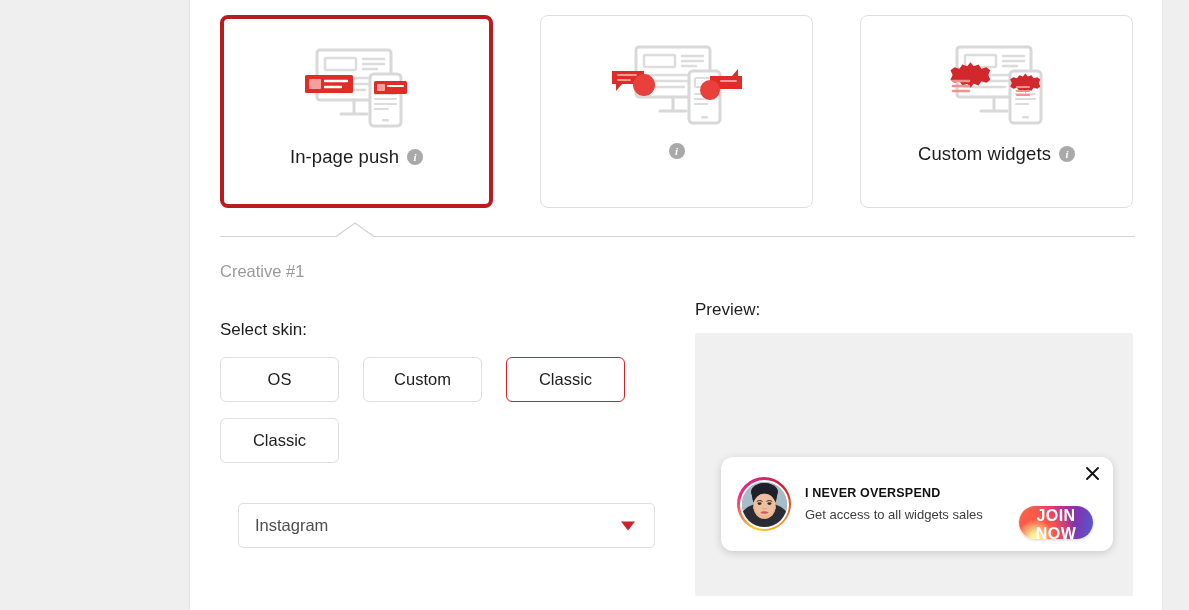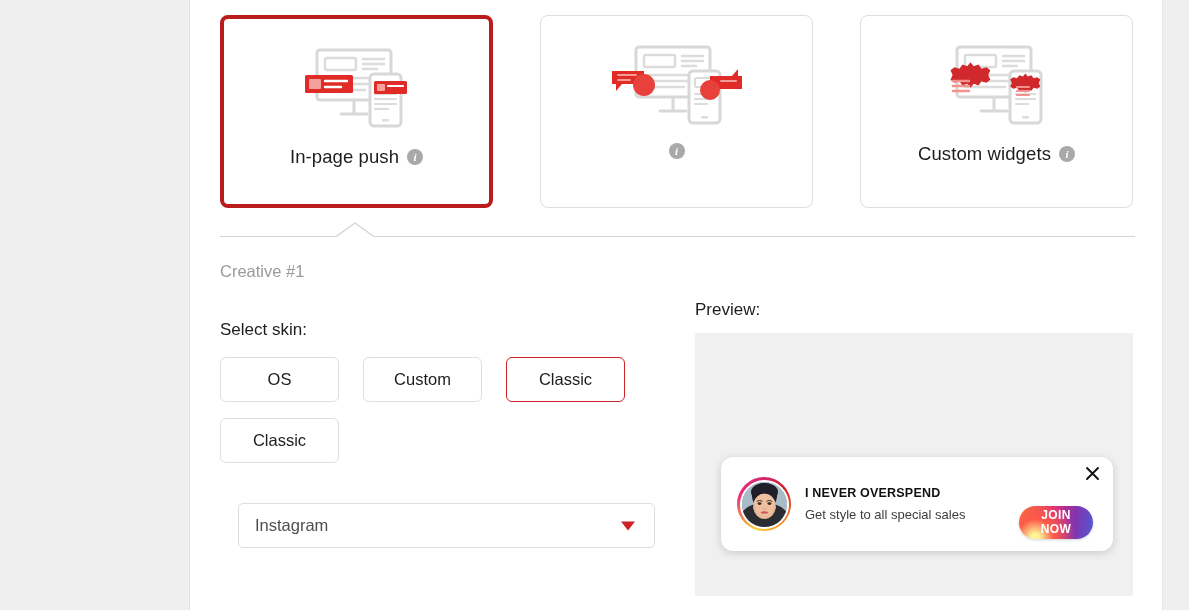--- a/index.html
+++ b/index.html
@@ -281,21 +281,21 @@
     margin-top: 4px;
     line-height: 1.35;
   }
   .cta {
     flex: 0 0 auto;
     width: 74px;
     height: 33px;
     border: none;
     border-radius: 17px;
     color: #fff;
-    font-size: 12px;
+    font-size: 16px;
     font-weight: bold;
     letter-spacing: .4px;
     cursor: pointer;
     background:
       radial-gradient(circle at 22% 96%, #fdf497 0%, #fdf497 6%, #fd5949 28%, rgba(253,89,73,0) 62%),
       linear-gradient(100deg, #f58529 0%, #dd2a7b 42%, #8134af 74%, #515bd4 100%);
     box-shadow: 0 1px 3px rgba(0,0,0,.18);
     font-family: "Liberation Sans", sans-serif;
     margin-right: 6px;
     margin-top: 36px;
@@ -449,21 +449,21 @@
                 <path d="M22.8 29.5c1.4.6 2.9.6 4.3 0" stroke="#d89c82" stroke-width=".9" fill="none" stroke-linecap="round"></path>
                 <path d="M20.5 33.5c2.8-1.4 6.2-1.4 9 0-1.6 2.4-7.4 2.4-9 0z" fill="#cf5a5e"></path>
                 <path d="M35.5 26c1.8.4 2.6 2.4 1.6 3.9-.8 1.2-2 1.3-2.6.8" fill="#e9b896"></path>
                 <path d="M14.5 26c-1.8.4-2.6 2.4-1.6 3.9.8 1.2 2 1.3 2.6.8" fill="#e9b896"></path>
               </svg>
             </div>
           </div>
 
           <div class="notif-text">
             <div class="notif-title">I NEVER OVERSPEND</div>
-            <div class="notif-sub">Get style to all special sales</div>
+            <div class="notif-sub">Get access to all widgets sales</div>
           </div>
 
           <button class="cta">JOIN NOW</button>
 
           <span class="notif-close">
             <svg width="15" height="15" viewBox="0 0 15 15" fill="none">
               <path d="M2 2 L13 13 M13 2 L2 13" stroke="#111" stroke-width="1.9" stroke-linecap="round"></path>
             </svg>
           </span>
         </div>

